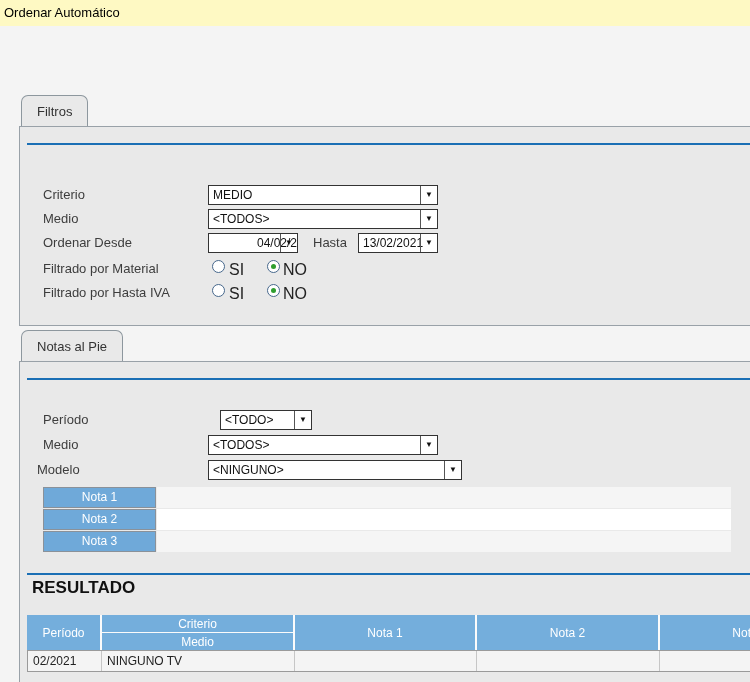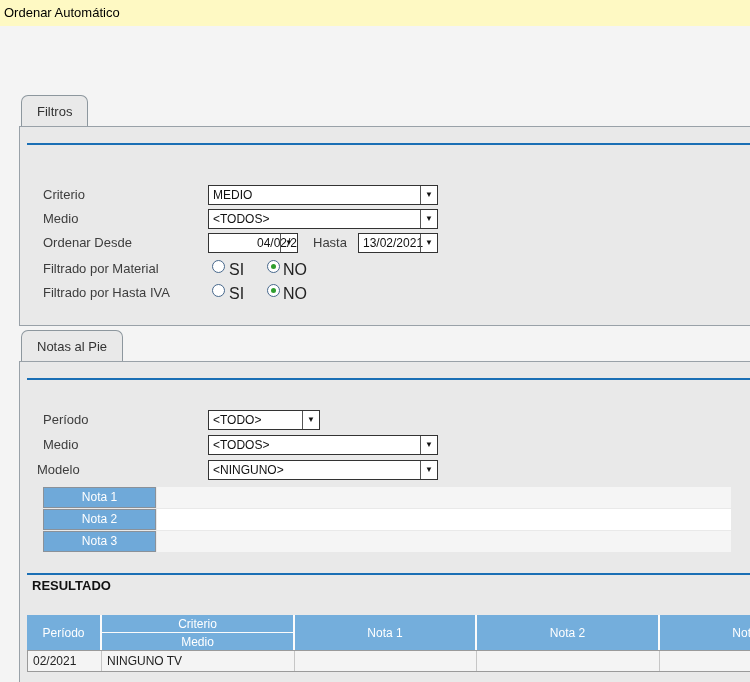--- a/index.html
+++ b/index.html
@@ -30,21 +30,21 @@
               display:flex;align-items:center;justify-content:center;font-size:8px;color:#111;}
   .radio{position:absolute;width:13px;height:13px;border:1px solid #47688c;border-radius:50%;
          background:#fff;box-sizing:border-box;z-index:2;cursor:pointer;}
   .radio.sel::after{content:'';display:block;width:5px;height:5px;margin:3px;border-radius:50%;background:#2f9e2f;}
   .rlabel{position:absolute;font-size:16px;color:#222;z-index:2;}
   
   .nbtn{position:absolute;left:43px;width:113px;height:21px;background:#6fa9d9;border:1px solid #8a9199;
         box-sizing:border-box;color:#fff;font-size:12px;text-align:center;line-height:19px;z-index:2;cursor:pointer;}
   .nfield{position:absolute;left:157px;width:574px;height:21px;box-sizing:border-box;z-index:2;}
   
-  .res-title{position:absolute;left:32px;top:578px;font-size:13px;font-weight:bold;color:#111;z-index:2;}
+  .res-title{position:absolute;left:32px;top:578px;font-size:17px;font-weight:bold;color:#111;z-index:2;}
   .rtable{position:absolute;left:27px;top:615px;width:723px;height:60px;overflow:hidden;z-index:2;font-size:12px;}
   .rt-inner{width:840px;}
   .hrow{display:flex;height:35px;}
   .hcell{flex:none;background:#74aedc;color:#fff;display:flex;align-items:center;justify-content:center;}
   .hgap{flex:none;width:2px;background:#fbfbfb;}
   .hstack{flex:none;display:flex;flex-direction:column;}
   .hstack .sub{height:17px;background:#74aedc;color:#fff;display:flex;align-items:center;justify-content:center;}
   .hstack .subgap{height:1px;background:#fbfbfb;}
   .drow{display:flex;height:22px;border:1px solid #9a9a9a;box-sizing:border-box;background:#f4f4f4;width:840px;}
   .dcell{flex:none;border-right:1px solid #c6c6c6;box-sizing:border-box;line-height:20px;padding-left:5px;color:#222;
@@ -101,33 +101,33 @@
   <span class="radio sel" style="left:267px;top:284px;"></span>
   <span class="rlabel" style="left:283px;top:285px;">NO</span>
 
   <div class="tab" style="left:21px;top:330px;">
     <span>Notas al Pie</span>
   </div>
   <div class="page" style="top:361px;height:330px;"></div>
   <div class="blueline" style="left:27px;top:378px;width:723px;"></div>
 
   <span class="flabel" style="left:43px;top:412px;">Período</span>
-  <div class="combo" style="left:208px;top:410px;width:112px;">
+  <div class="combo" style="left:220px;top:410px;width:92px;">
     <span>&lt;TODO&gt;</span>
     <span class="arr">▼</span>
   </div>
 
   <span class="flabel" style="left:43px;top:437px;">Medio</span>
   <div class="combo" style="left:208px;top:435px;width:230px;">
     <span>&lt;TODOS&gt;</span>
     <span class="arr">▼</span>
   </div>
 
   <span class="flabel" style="left:37px;top:462px;">Modelo</span>
-  <div class="combo" style="left:208px;top:460px;width:230px;">
+  <div class="combo" style="left:208px;top:460px;width:254px;">
     <span>&lt;NINGUNO&gt;</span>
     <span class="arr">▼</span>
   </div>
 
   <div class="nbtn" style="top:487px;">
     <span>Nota 1</span>
   </div>
   <div class="nfield" style="top:487px;background:#f5f5f5;">
     <span></span>
   </div>

